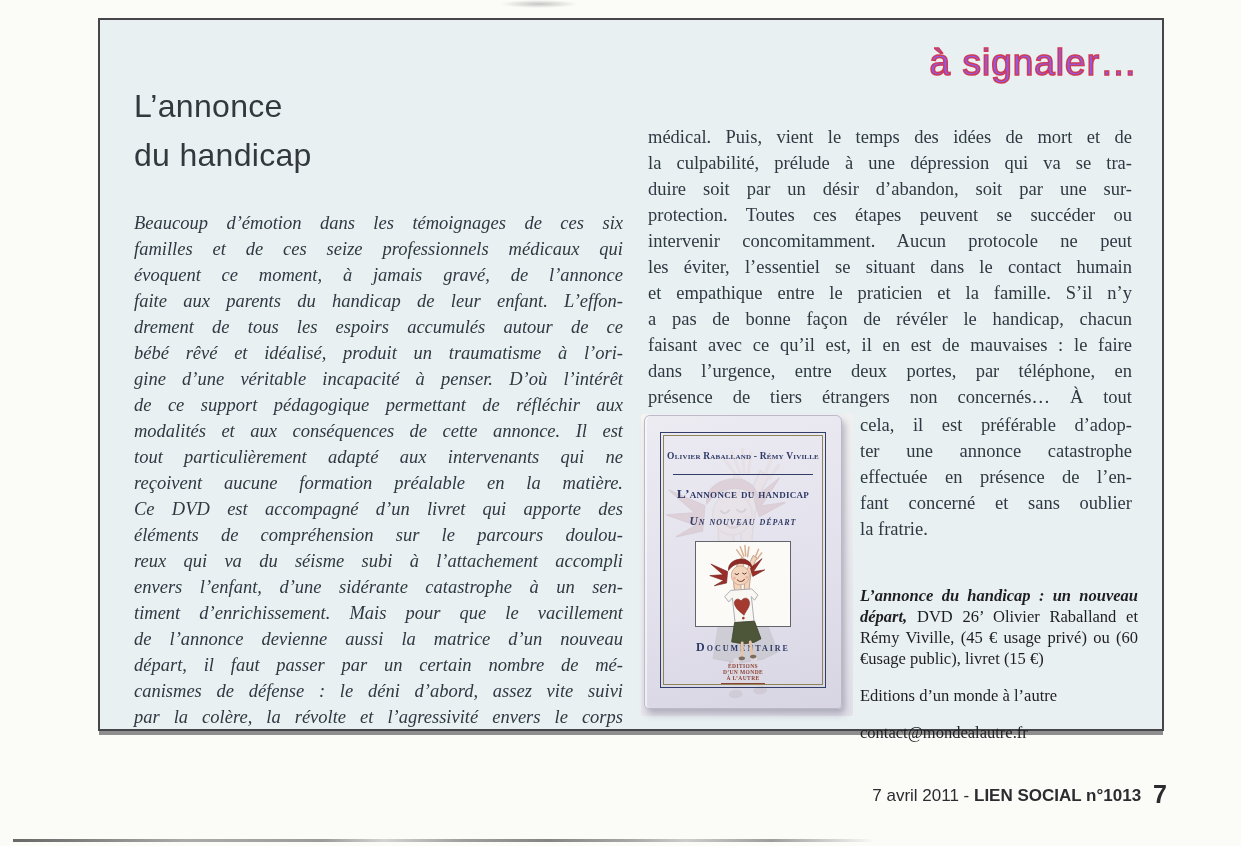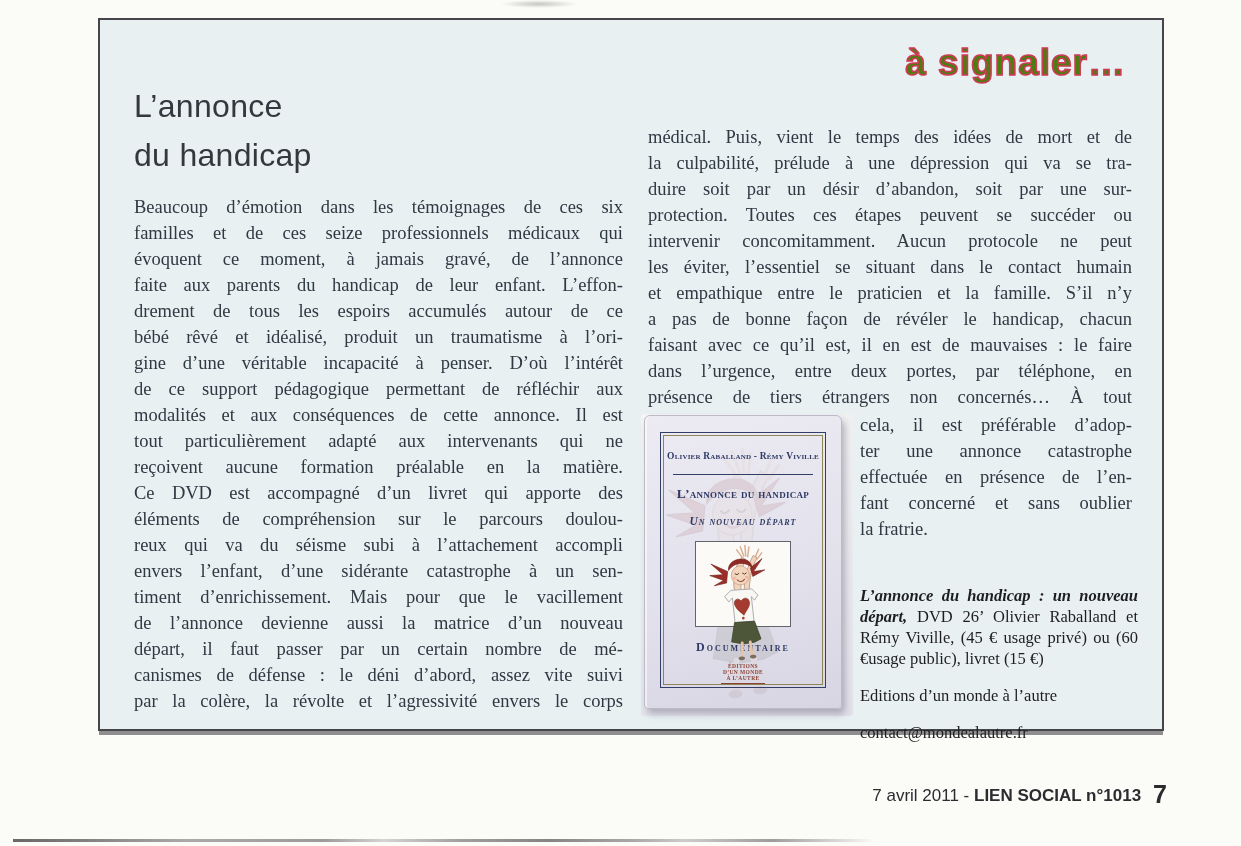--- a/index.html
+++ b/index.html
@@ -9,36 +9,36 @@
     font-family:"Liberation Sans","DejaVu Sans",sans-serif;
   }
   .page-box{
     position:absolute;left:98px;top:18px;width:1066px;height:713px;
     background:#e8f0f2;
     border:2px solid #46464a;
     box-shadow:0 5px 0 -1px #8e8e8e;
     box-sizing:border-box;
   }
   .header-label{
-    position:absolute;right:36px;top:22px;
-    font-size:37px;font-weight:bold;letter-spacing:1px;
-    color:#4d7c0f;
+    position:absolute;right:24px;top:22px;
+    font-size:37px;font-weight:normal;letter-spacing:1px;
+    color:#8b5cf6;
     -webkit-text-stroke:1.6px #cf3b56;
     text-shadow:0 0 1px #cf3b56;
   }
   .article-title{
     position:absolute;left:34px;top:62px;
     font-size:32px;line-height:49px;color:#33383e;letter-spacing:.3px;
   }
   .text-col{
     position:absolute;
     font-family:"Liberation Serif","DejaVu Serif",serif;
     font-size:18.5px;line-height:26px;color:#2f3942;
   }
-  .left-col{left:34px;top:174px;width:489px;}
+  .left-col{left:34px;top:190px;width:489px;font-style:italic;}
   .right-col{left:548px;top:104px;width:484px;}
   .tline{
     text-align:justify;text-align-last:justify;
     white-space:normal;height:26px;overflow:visible;
   }
   .wrap-area{position:relative;margin-top:2px;}
   .wrap-text{margin-left:212px;width:272px;}
   .wrap-text .tline:last-child{text-align-last:left;}
 
   

